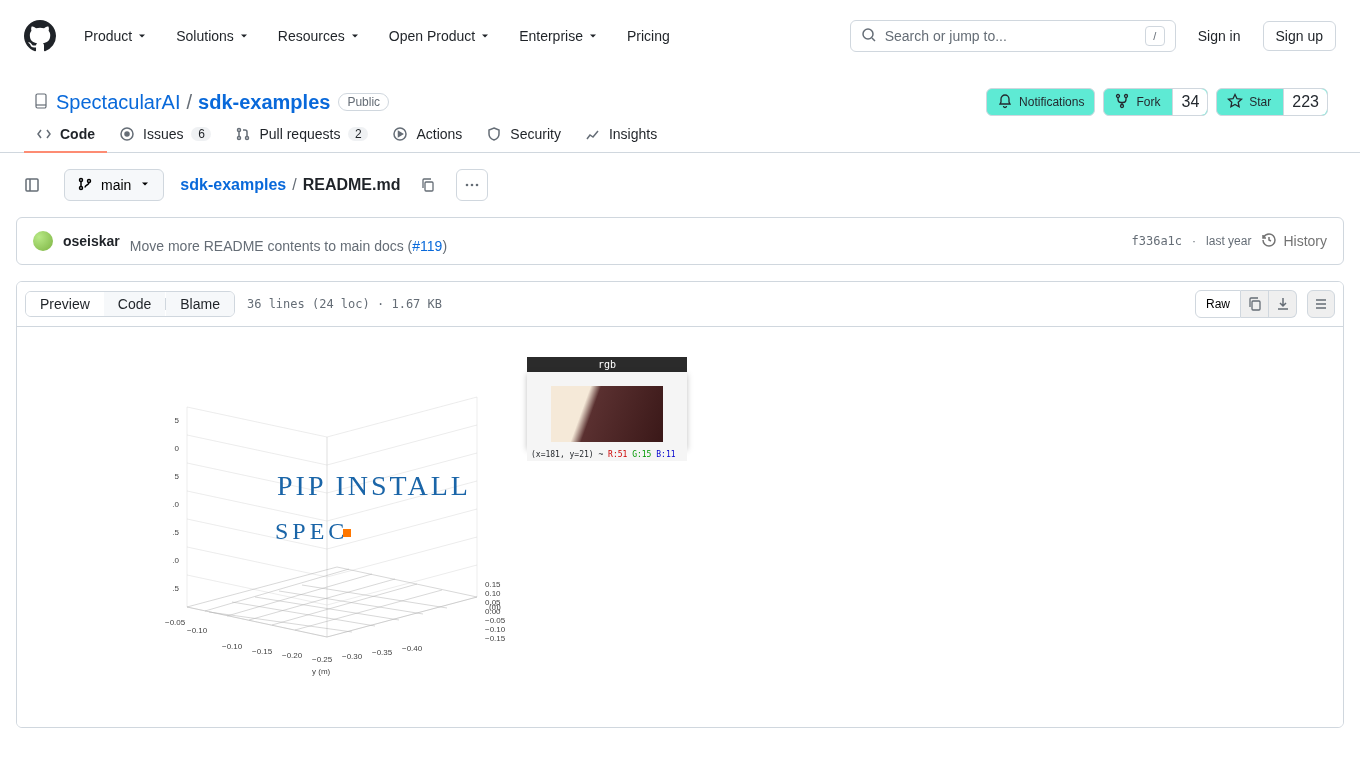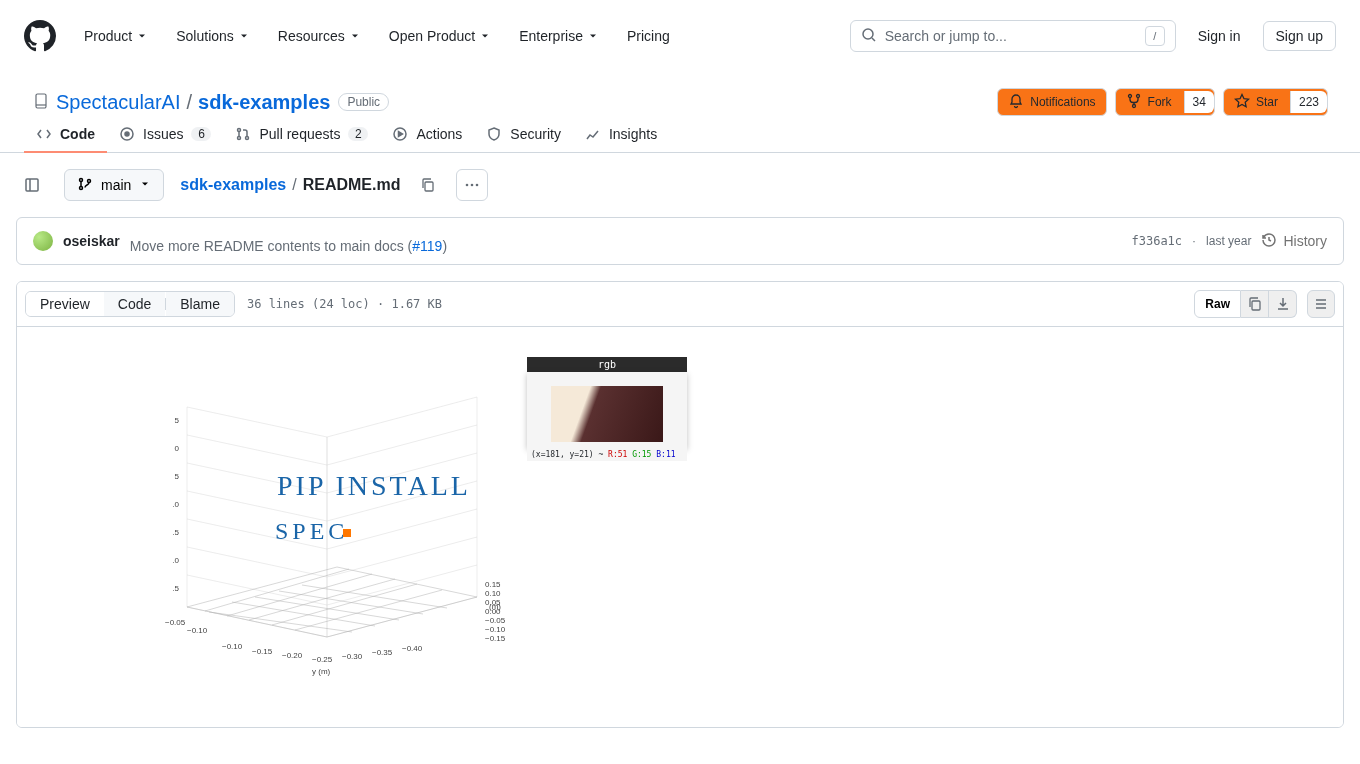--- a/index.html
+++ b/index.html
@@ -23,22 +23,22 @@
 
 .repo-header { padding: 16px 32px 0; }
 .repo-title-row { display: flex; align-items: center; margin-bottom: 0; }
 .repo-icon { color: #656d76; margin-right: 8px; }
 .repo-path { font-size: 20px; display: flex; align-items: center; gap: 6px; }
 .repo-path a { color: #0969da; }
 .repo-path .bold { font-weight: 600; }
 .repo-path .sep { color: #656d76; }
 .badge-public { margin-left: 8px; border: 1px solid #d0d7de; border-radius: 2em; padding: 1px 8px; font-size: 12px; color: #656d76; }
 .repo-actions { margin-left: auto; display: flex; gap: 8px; }
-.repo-btn { display: flex; align-items: center; gap: 6px; height: 28px; border: 1px solid #d0d7de; border-radius: 6px; padding: 0 10px; font-size: 12px; color: #24292f; background: #f97316; cursor: pointer; }
-.repo-btn .count { background: #fff; border-left: 1px solid #d0d7de; margin: -1px -10px -1px 6px; padding: 4px 8px; border-radius: 0 6px 6px 0; font-size: 12px; }
+.repo-btn { display: flex; align-items: center; gap: 6px; height: 28px; border: 1px solid #d0d7de; border-radius: 6px; padding: 0 10px; font-size: 12px; color: #24292f; background: #5eead4; cursor: pointer; }
+.repo-btn .count { background: #fff; border-left: 1px solid #d0d7de; margin: -1px -10px -1px 6px; padding: 4px 8px; border-radius: 0 6px 6px 0; font-size: 16px; }
 
 
 .repo-tabs { display: flex; border-bottom: 1px solid #d0d7de; padding: 0 24px; }
 .repo-tab { display: flex; align-items: center; gap: 8px; padding: 10px 12px; color: #1f2328; font-size: 14px; cursor: pointer; position: relative; }
 .repo-tab.active::after { content: ""; position: absolute; bottom: -1px; left: 0; right: 0; height: 2px; background: #fd8c73; }
 .repo-tab.active { font-weight: 600; }
 .tab-count { background: #afb8c133; border-radius: 2em; padding: 0 6px; font-size: 12px; color: #1f2328; min-width: 20px; text-align: center; }
 .repo-tab .icon { color: #656d76; }
 
 
@@ -65,21 +65,21 @@
 
 
 .file-box { margin: 16px; border: 1px solid #d0d7de; border-radius: 6px; overflow: hidden; }
 .file-toolbar { display: flex; align-items: center; padding: 8px; border-bottom: 1px solid #d0d7de; background: #fff; }
 .seg-group { display: flex; border: 1px solid #d0d7de; border-radius: 6px; overflow: hidden; }
 .seg { padding: 4px 14px; font-size: 14px; cursor: pointer; background: #f6f8fa; position: relative; }
 .seg.active { background: #fff; font-weight: 500; }
 .seg-divider { width: 1px; background: #d0d7de; margin: 6px 0; }
 .file-info { margin-left: 12px; color: #656d76; font-size: 12px; font-family: ui-monospace, monospace; }
 .file-toolbar-right { margin-left: auto; display: flex; align-items: center; gap: 0; }
-.raw-btn { height: 28px; border: 1px solid #d0d7de; border-radius: 6px 0 0 6px; padding: 0 10px; font-size: 12px; background: #fff; cursor: pointer; font-weight: bold; }
+.raw-btn { height: 28px; border: 1px solid #d0d7de; border-radius: 6px 0 0 6px; padding: 0 10px; font-size: 12px; background: #fff; cursor: pointer; }
 .tb-icon-btn { height: 28px; width: 28px; border: 1px solid #d0d7de; border-left: none; display: flex; align-items: center; justify-content: center; cursor: pointer; color: #656d76; }
 .tb-icon-btn.last { border-radius: 0 6px 6px 0; }
 .outline-btn { height: 28px; width: 28px; border: 1px solid #d0d7de; border-radius: 6px; display: flex; align-items: center; justify-content: center; cursor: pointer; color: #656d76; margin-left: 10px; }
 
 .readme-content { padding: 30px 120px; background: #fff; }
 .readme-img-wrap { display: flex; gap: 0; align-items: flex-start; }
 .plot3d { width: 390px; height: 340px; position: relative; }
 .rgb-panel { width: 160px; }
 .rgb-title { background: #2b2b2b; color: #fff; text-align: center; font-size: 10px; padding: 2px 0; font-family: monospace; }
 .rgb-body { background: #f5f5f5; padding: 14px 24px 6px; box-shadow: 0 2px 6px rgba(0,0,0,0.25); }

